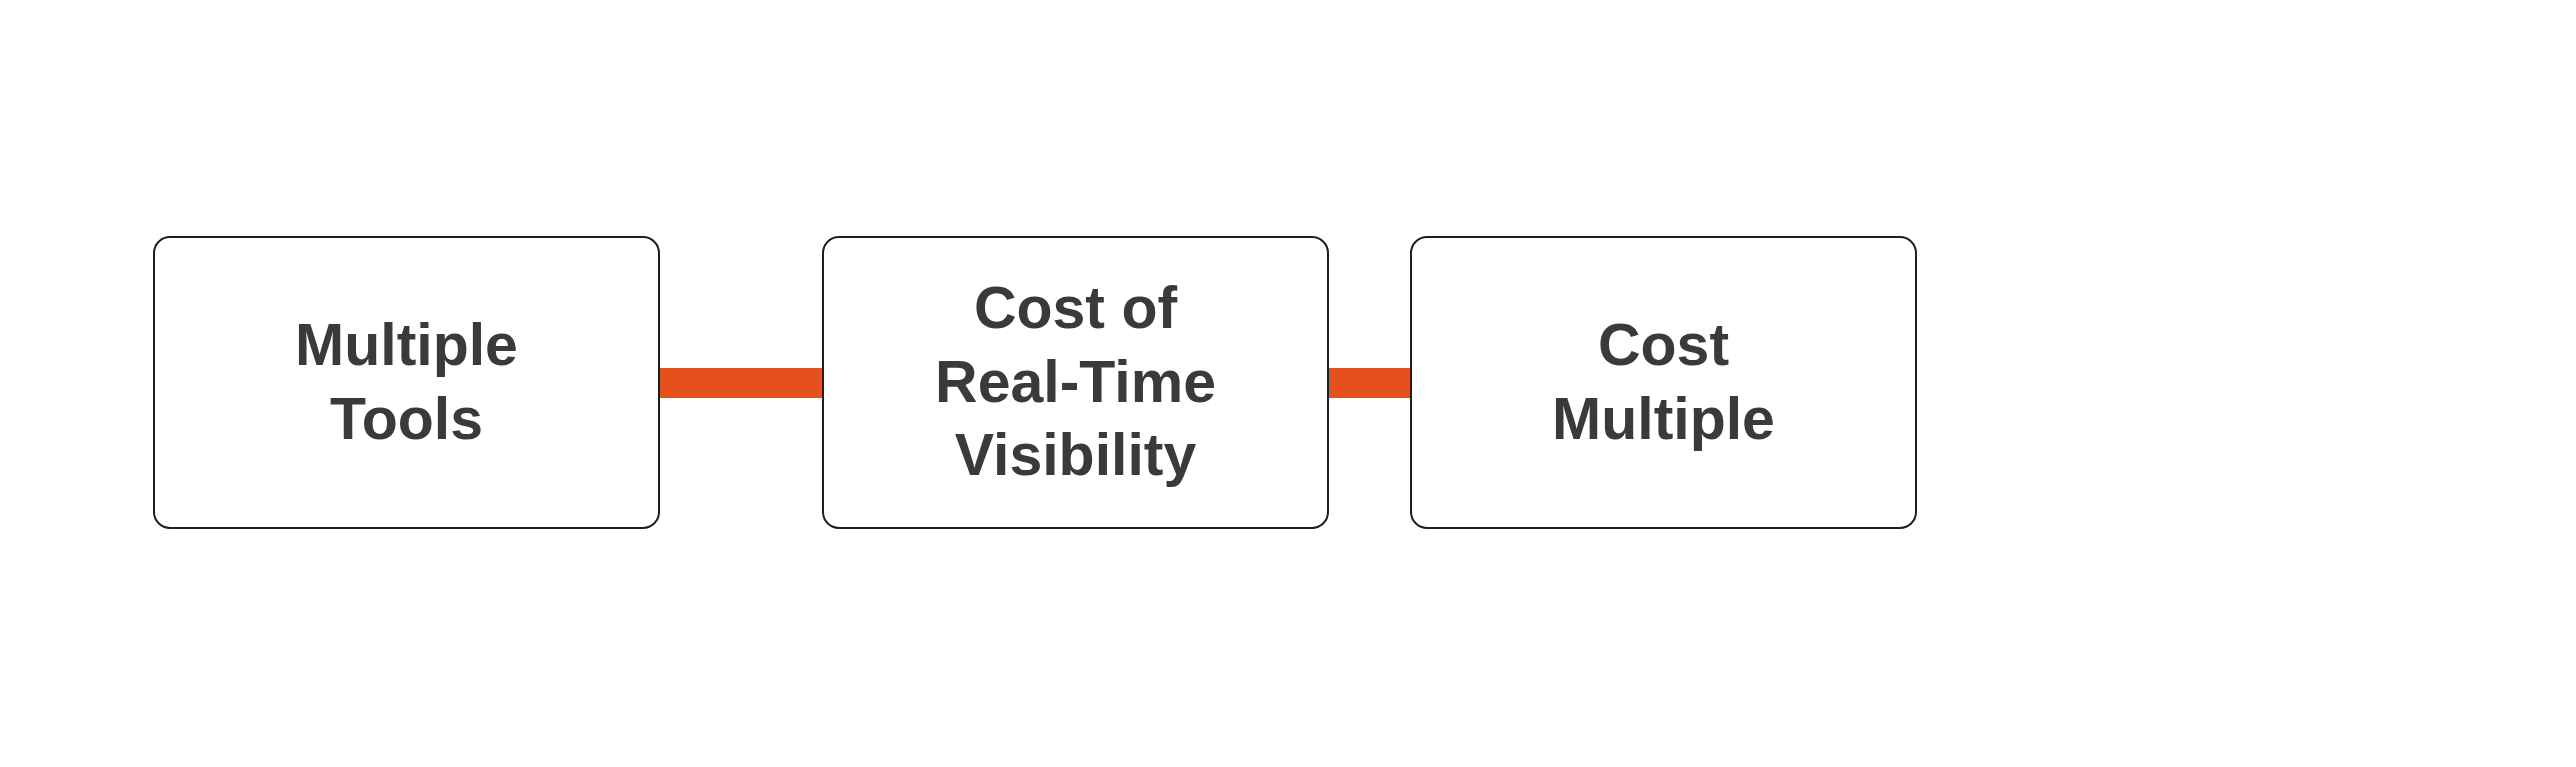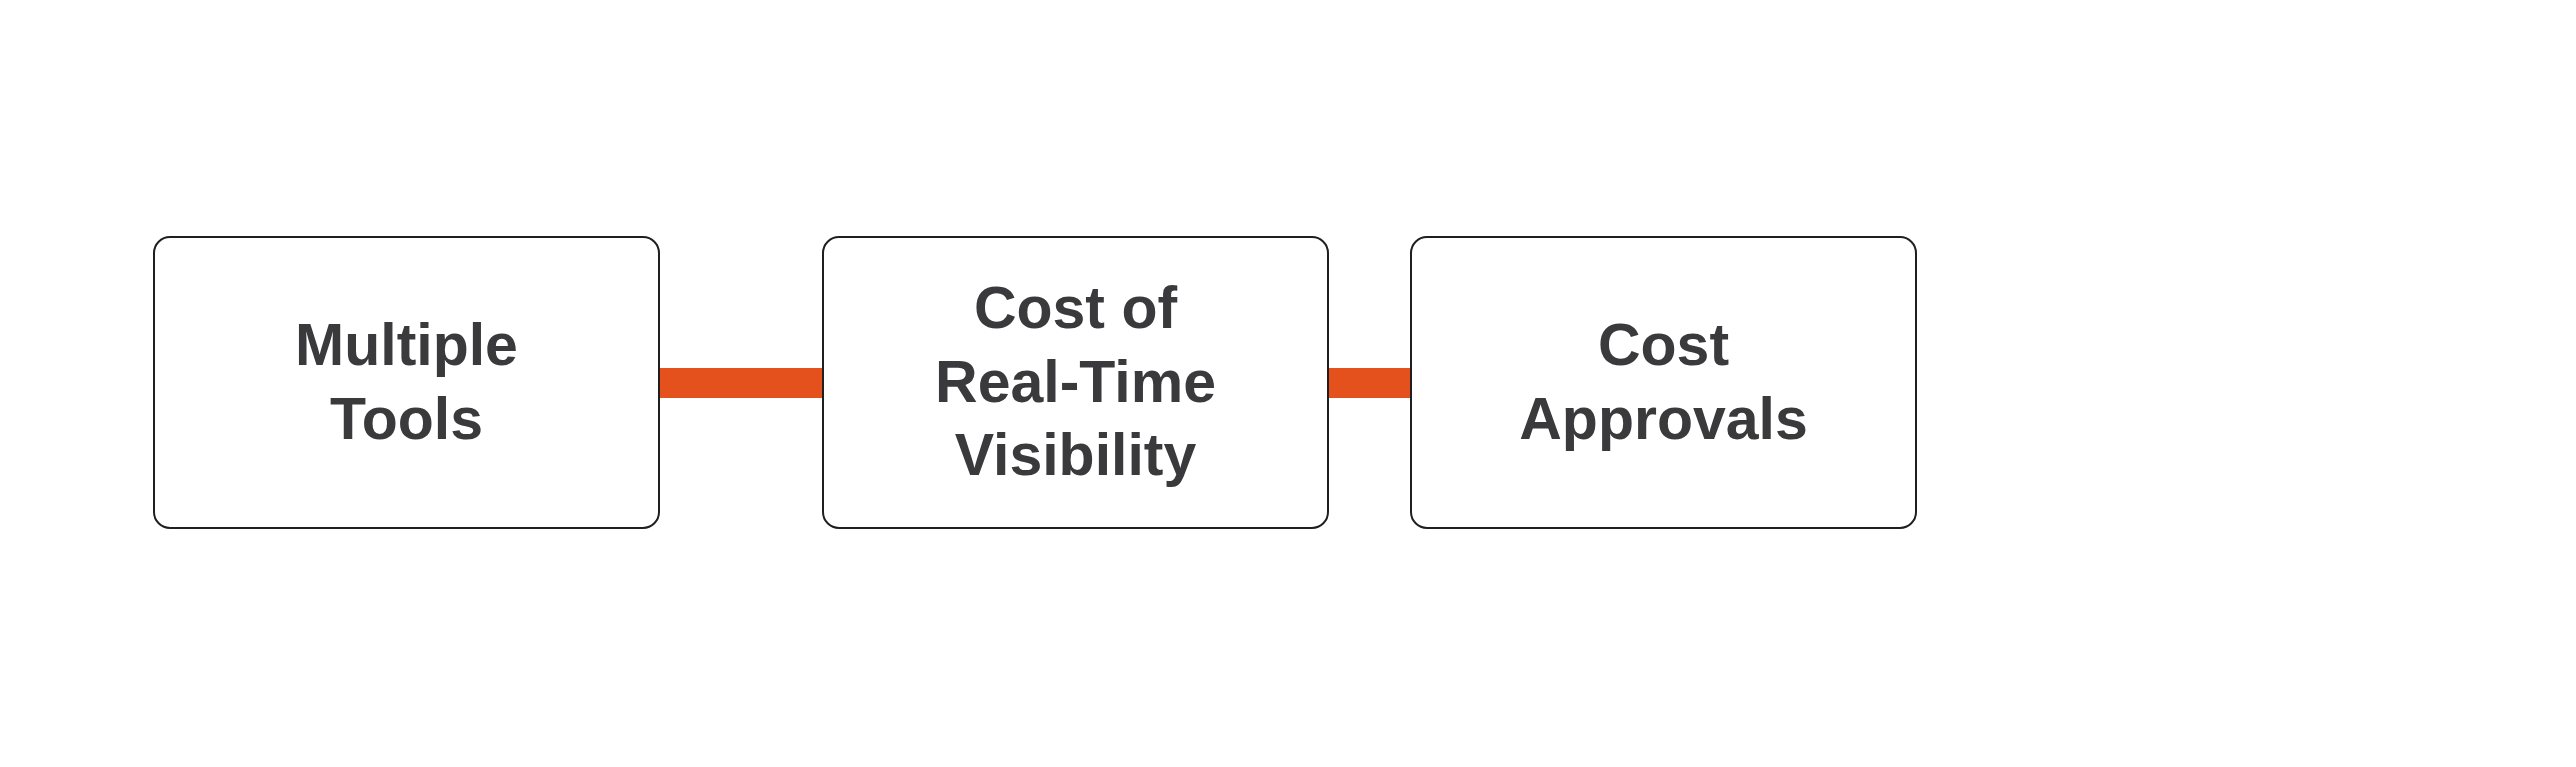--- a/index.html
+++ b/index.html
@@ -78,18 +78,18 @@
     <div class="node">
       <span class="node-label">Cost of
 Real-Time
 Visibility</span>
     </div>
 
     <div class="connector"></div>
 
     <div class="node">
       <span class="node-label">Cost
-Approvals</span>
+Multiple</span>
     </div>
 
   </div>
 </div>
 
 
 </body></html>

